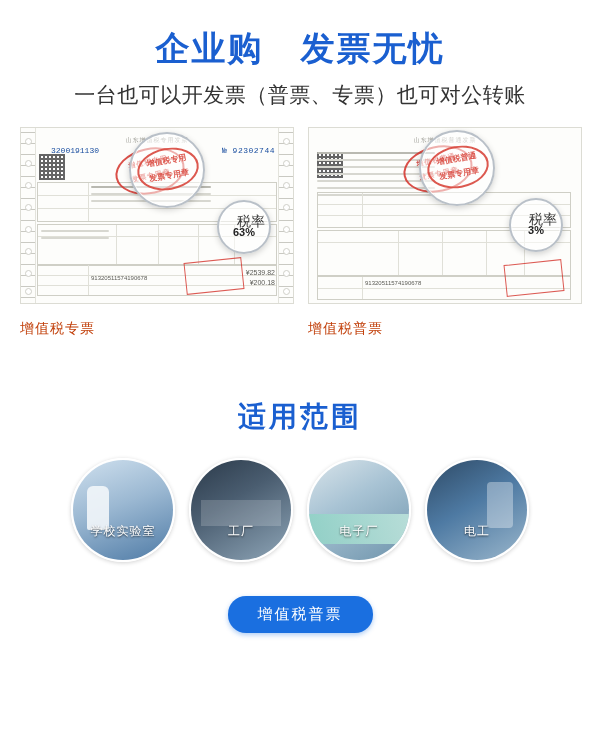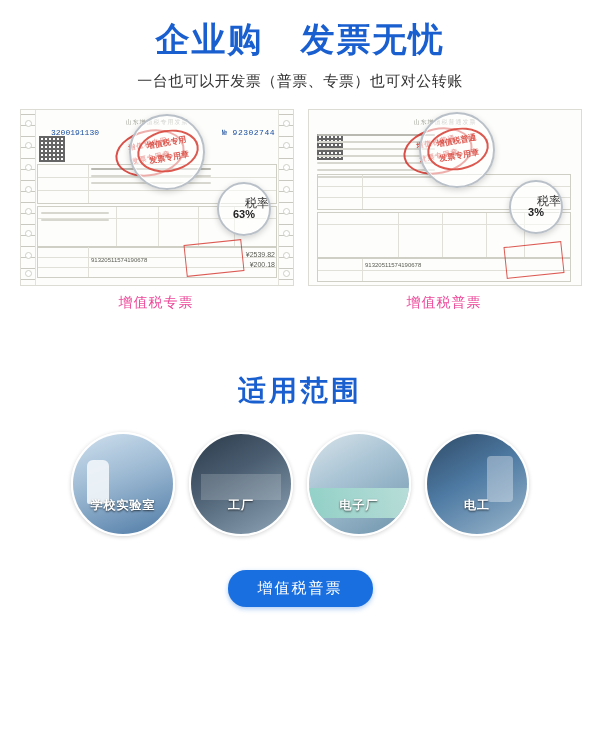--- a/index.html
+++ b/index.html
@@ -5,33 +5,33 @@
   html,body{margin:0;padding:0;}
   body{
     width:600px;height:740px;
     background:#ffffff;
     font-family:"Liberation Sans","DejaVu Sans",sans-serif;
     overflow:hidden;
   }
   .page{position:relative;width:600px;height:740px;}
 
   
-  .sec1{padding-top:21px;}
+  .sec1{padding-top:30px;}
   .title1{
     text-align:center;
     font-size:34px;
     font-weight:bold;
     letter-spacing:2px;
     line-height:1.1;
     color:#1a5fd0;
   }
   .title1 .part-b{color:#1a5fd0;}
   .subtitle1{
     text-align:center;
-    font-size:15px;
+    font-size:21px;
     color:#333;
     margin-top:14px;
     letter-spacing:0.5px;
   }
 
   .invoices{
     display:flex;
     justify-content:center;
     gap:16px;
     margin-top:18px;
@@ -136,29 +136,29 @@
   .mag.small{width:50px;height:50px;}
   .mag-stamp{
     position:absolute;left:6px;top:14px;width:58px;height:38px;
     border:2px solid #d9483e;border-radius:50%;transform:rotate(-10deg);
     opacity:.9;
   }
   .mag-stamp .mtxt{position:absolute;left:0;right:0;text-align:center;color:#d9483e;font-size:8px;font-weight:bold;}
   .mag-stamp .mtxt.a{top:5px;}
   .mag-stamp .mtxt.b{top:20px;}
   .mag .rate-lbl{
-    position:absolute;left:14px;right:0;text-align:right;top:11px;
-    font-size:12px;color:#333;
+    position:absolute;left:14px;right:0;text-align:center;top:11px;
+    font-size:14px;color:#333;
   }
   .mag .rate-val{
     position:absolute;left:0;right:0;text-align:center;top:24px;
     font-size:11px;color:#222;font-weight:bold;
   }
   .caption{
-    text-align:center;font-size:14px;color:#ec4899;margin-top:8px;letter-spacing:1px;
+    text-align:left;font-size:14px;color:#c2410c;margin-top:16px;letter-spacing:1px;
   }
 
   
   .sec2{margin-top:60px;}
   .title2{
     text-align:center;font-size:28px;font-weight:bold;color:#1a5fd0;letter-spacing:3px;
   }
   .subtitle2{
     text-align:center;font-size:14px;color:#333;margin-top:18px;letter-spacing:0.5px;
   }
@@ -166,21 +166,21 @@
     display:flex;justify-content:center;gap:14px;margin-top:22px;
   }
   .circ{
     position:relative;width:100px;height:100px;border-radius:50%;
     overflow:hidden;border:2px solid #ffffff;
     box-shadow:0 1px 4px rgba(0,0,0,.18);
   }
   .circ .photo{position:absolute;inset:0;}
   .circ .lbl{
     position:absolute;left:0;right:0;bottom:20px;text-align:center;
-    color:#fff;font-size:12px;font-weight:bold;letter-spacing:1px;
+    color:#fff;font-size:12px;font-weight:normal;letter-spacing:1px;
     text-shadow:0 1px 2px rgba(0,0,0,.7);
   }
   
   .ph-lab{background:linear-gradient(160deg,#cfe0ee 0%,#9bb8d2 45%,#4f7ba6 100%);}
   .ph-lab:after{content:"";position:absolute;left:14px;top:26px;width:22px;height:44px;background:#f2f6fa;border-radius:6px 6px 2px 2px;opacity:.9;}
   .ph-fac{background:linear-gradient(150deg,#2b3a4a 0%,#4a5d70 40%,#8fa6b8 100%);}
   .ph-fac:after{content:"";position:absolute;left:10px;top:40px;right:10px;height:26px;background:rgba(255,255,255,.18);}
   .ph-ele{background:linear-gradient(150deg,#d9e4ea 0%,#a8c3d4 40%,#6f94ac 100%);}
   .ph-ele:after{content:"";position:absolute;left:0;right:0;bottom:16px;height:30px;background:linear-gradient(90deg,#8fd3c5,#bfe6dc);opacity:.85;}
   .ph-rep{background:linear-gradient(150deg,#3a4a58 0%,#6d8294 50%,#d8e2e8 100%);}

